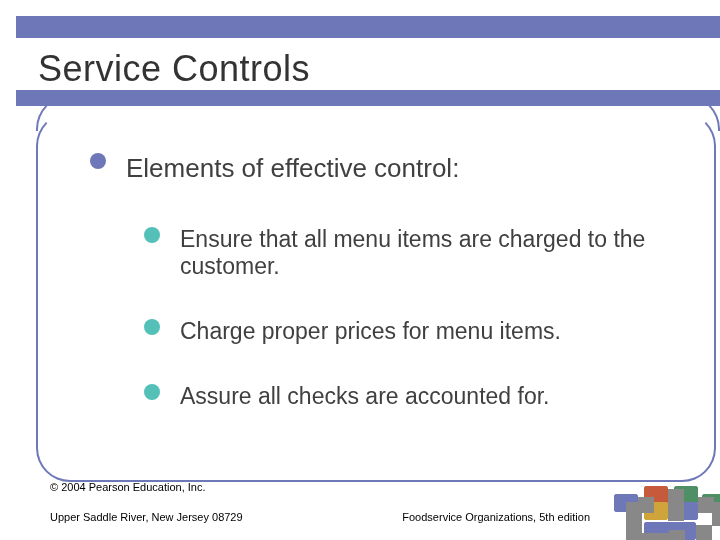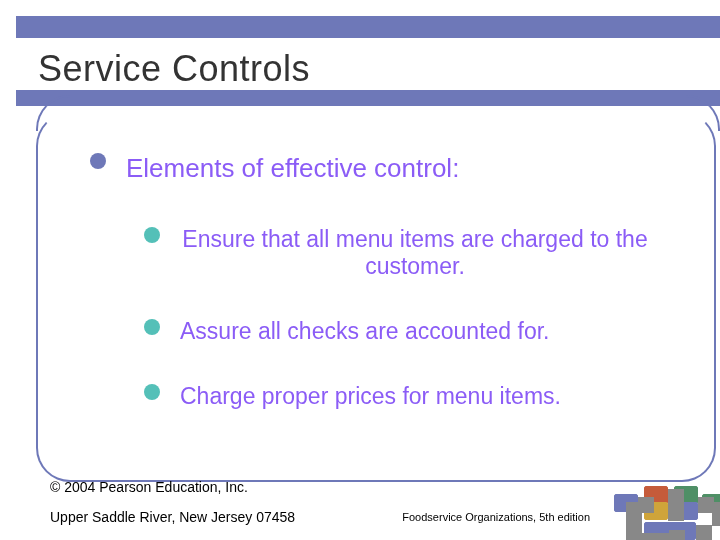--- a/index.html
+++ b/index.html
@@ -3,28 +3,28 @@
 <meta charset="utf-8">
 <style>
   * { margin: 0; padding: 8px; box-sizing: border-box; }
   html, body { width: 720px; height: 540px; font-family: Arial, Helvetica, sans-serif; background: #fff; overflow: hidden; }
   .slide { position: relative; width: 720px; height: 540px; }
   .topband { position: absolute; top: 0; left: 0; width: 720px; height: 22px; background: #6e78b8; }
   .title { position: absolute; top: 24px; left: 14px; font-size: 36px; color: #333; letter-spacing: 0.5px; }
   .titleline { position: absolute; top: 74px; left: 0; width: 720px; height: 4px; background: #6e78b8; }
   .bodyframe { position: absolute; top: 96px; left: 20px; width: 680px; height: 370px; border: 2px solid #6e78b8; border-radius: 34px; border-top-color: transparent; }
   .bodyframe:before { content: ""; position: absolute; top: -19px; left: -2px; width: 680px; height: 34px; border: 2px solid #6e78b8; border-bottom: none; border-top-left-radius: 34px; border-top-right-radius: 34px; pointer-events: none; }
-  .content { position: absolute; top: 112px; left: 58px; width: 600px; color: #8b5cf6; text-align: center; }
+  .content { position: absolute; top: 112px; left: 58px; width: 600px; color: #404040; }
   .l1 { display: flex; align-items: flex-start; margin-bottom: 10px; }
   .l1 .dot { width: 13px; height: 13px; border-radius: 50%; background: #6e78b8; margin-top: 9px; margin-right: 12px; flex: none; }
   .l1 .txt { font-size: 26px; line-height: 32px; }
   .l2 { display: flex; align-items: flex-start; margin-left: 54px; margin-bottom: 6px; }
   .l2 .dot { width: 10px; height: 10px; border-radius: 50%; background: #54c0b8; margin-top: 9px; margin-right: 12px; flex: none; }
   .l2 .txt { font-size: 23px; line-height: 27px; }
-  .footer-left { position: absolute; left: 18px; bottom: 16px; font-size: 14px; line-height: 14px; color: #000; }
+  .footer-left { position: absolute; left: 18px; bottom: 16px; font-size: 11px; line-height: 14px; color: #000; }
   .footer-right { position: absolute; right: 130px; bottom: 16px; font-size: 11px; line-height: 14px; color: #000; text-align: center; }
   .diagram { position: absolute; right: 10px; bottom: 14px; width: 112px; height: 56px; }
   .dbox { position: absolute; border: 1.5px solid #6e78b8; background: #fff; border-radius: 2px; }
   .b0 { left: 0; top: 8px; width: 24px; height: 8px; background: #6e78b8; }
   .b1 { left: 30px; top: 0; width: 24px; height: 8px; background: #c55b3a; border-color: #c55b3a; }
   .b2 { left: 30px; top: 16px; width: 24px; height: 8px; background: #cfa43a; border-color: #cfa43a; }
   .b3 { left: 60px; top: 0; width: 24px; height: 8px; background: #4f8f66; border-color: #4f8f66; }
   .b4 { left: 60px; top: 16px; width: 24px; height: 8px; background: #6e78b8; }
   .b5 { left: 88px; top: 8px; width: 24px; height: 8px; background: #4f8f66; border-color: #4f8f66; }
   .b6 { left: 30px; top: 36px; width: 52px; height: 8px; background: #6e78b8; }
@@ -52,31 +52,31 @@
     <div class="l1">
       <span class="dot"></span>
       <span class="txt">Elements of effective control:</span>
     </div>
     <div class="l2">
       <span class="dot"></span>
       <span class="txt">Ensure that all menu items are charged to the customer.</span>
     </div>
     <div class="l2">
       <span class="dot"></span>
-      <span class="txt">Assure all checks are accounted for.</span>
+      <span class="txt">Charge proper prices for menu items.</span>
     </div>
     <div class="l2">
       <span class="dot"></span>
-      <span class="txt">Charge proper prices for menu items.</span>
+      <span class="txt">Assure all checks are accounted for.</span>
     </div>
   </div>
 
   <div class="footer-left">
     <div>© 2004 Pearson Education, Inc.</div>
-    <div>Upper Saddle River, New Jersey 07458</div>
+    <div>Upper Saddle River, New Jersey 08729</div>
   </div>
   <div class="footer-right">
     <div>Foodservice Organizations, 5th edition</div>
   </div>
 
   <div class="diagram">
     <div class="dbox b0"></div>
     <div class="dbox b1"></div>
     <div class="dbox b2"></div>
     <div class="dbox b3"></div>

